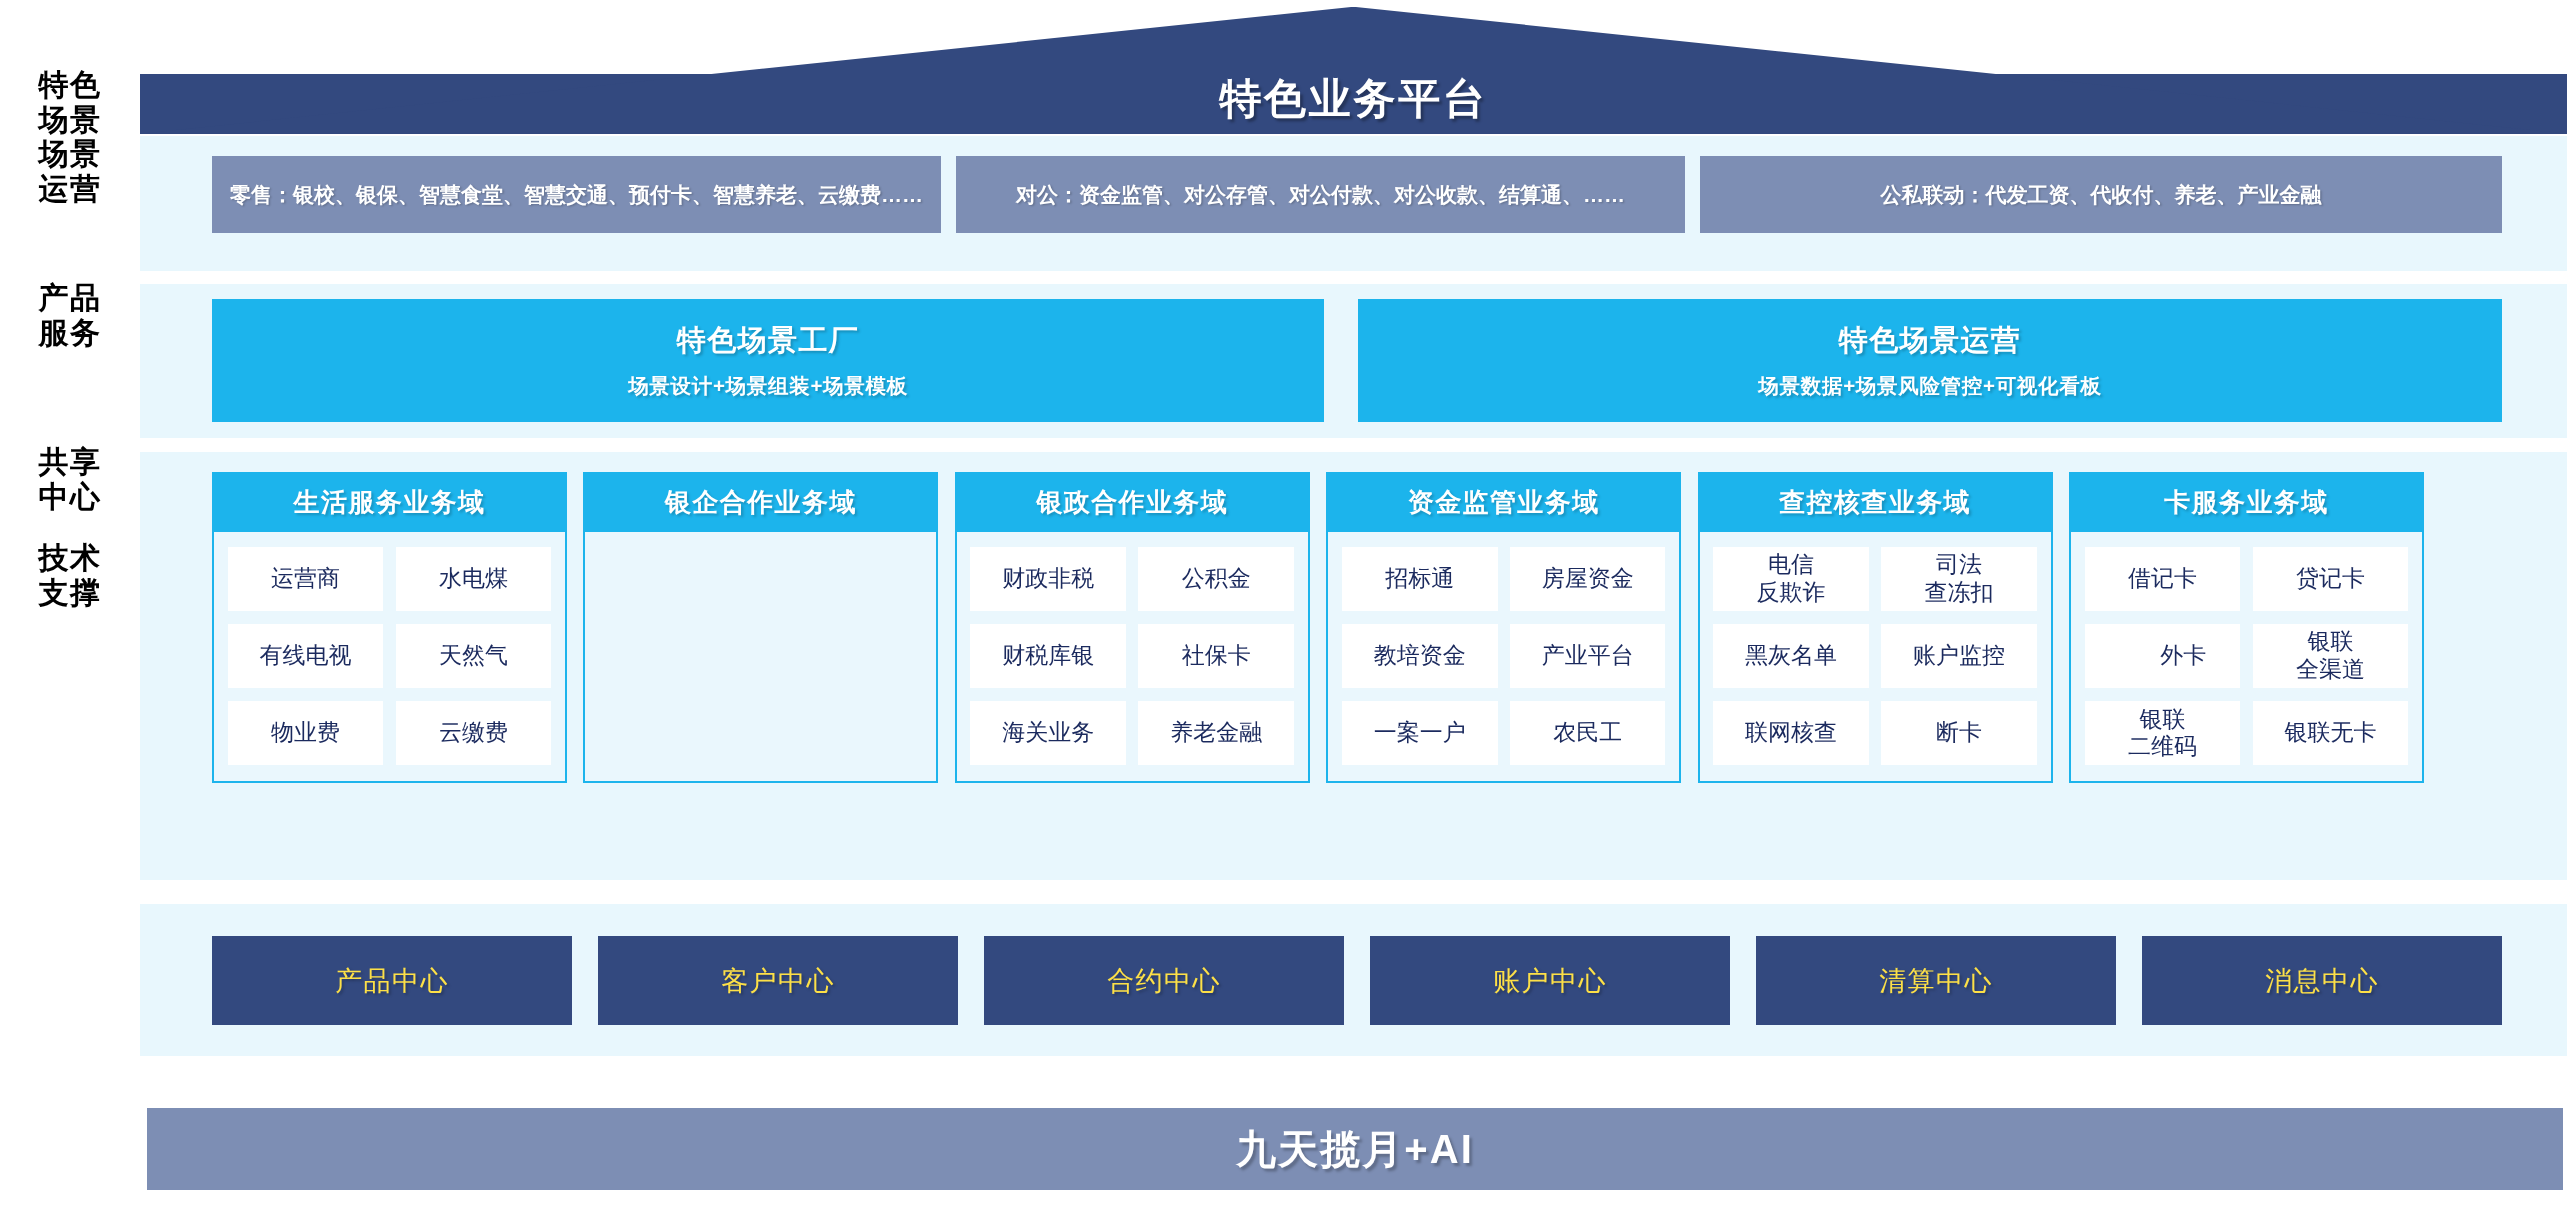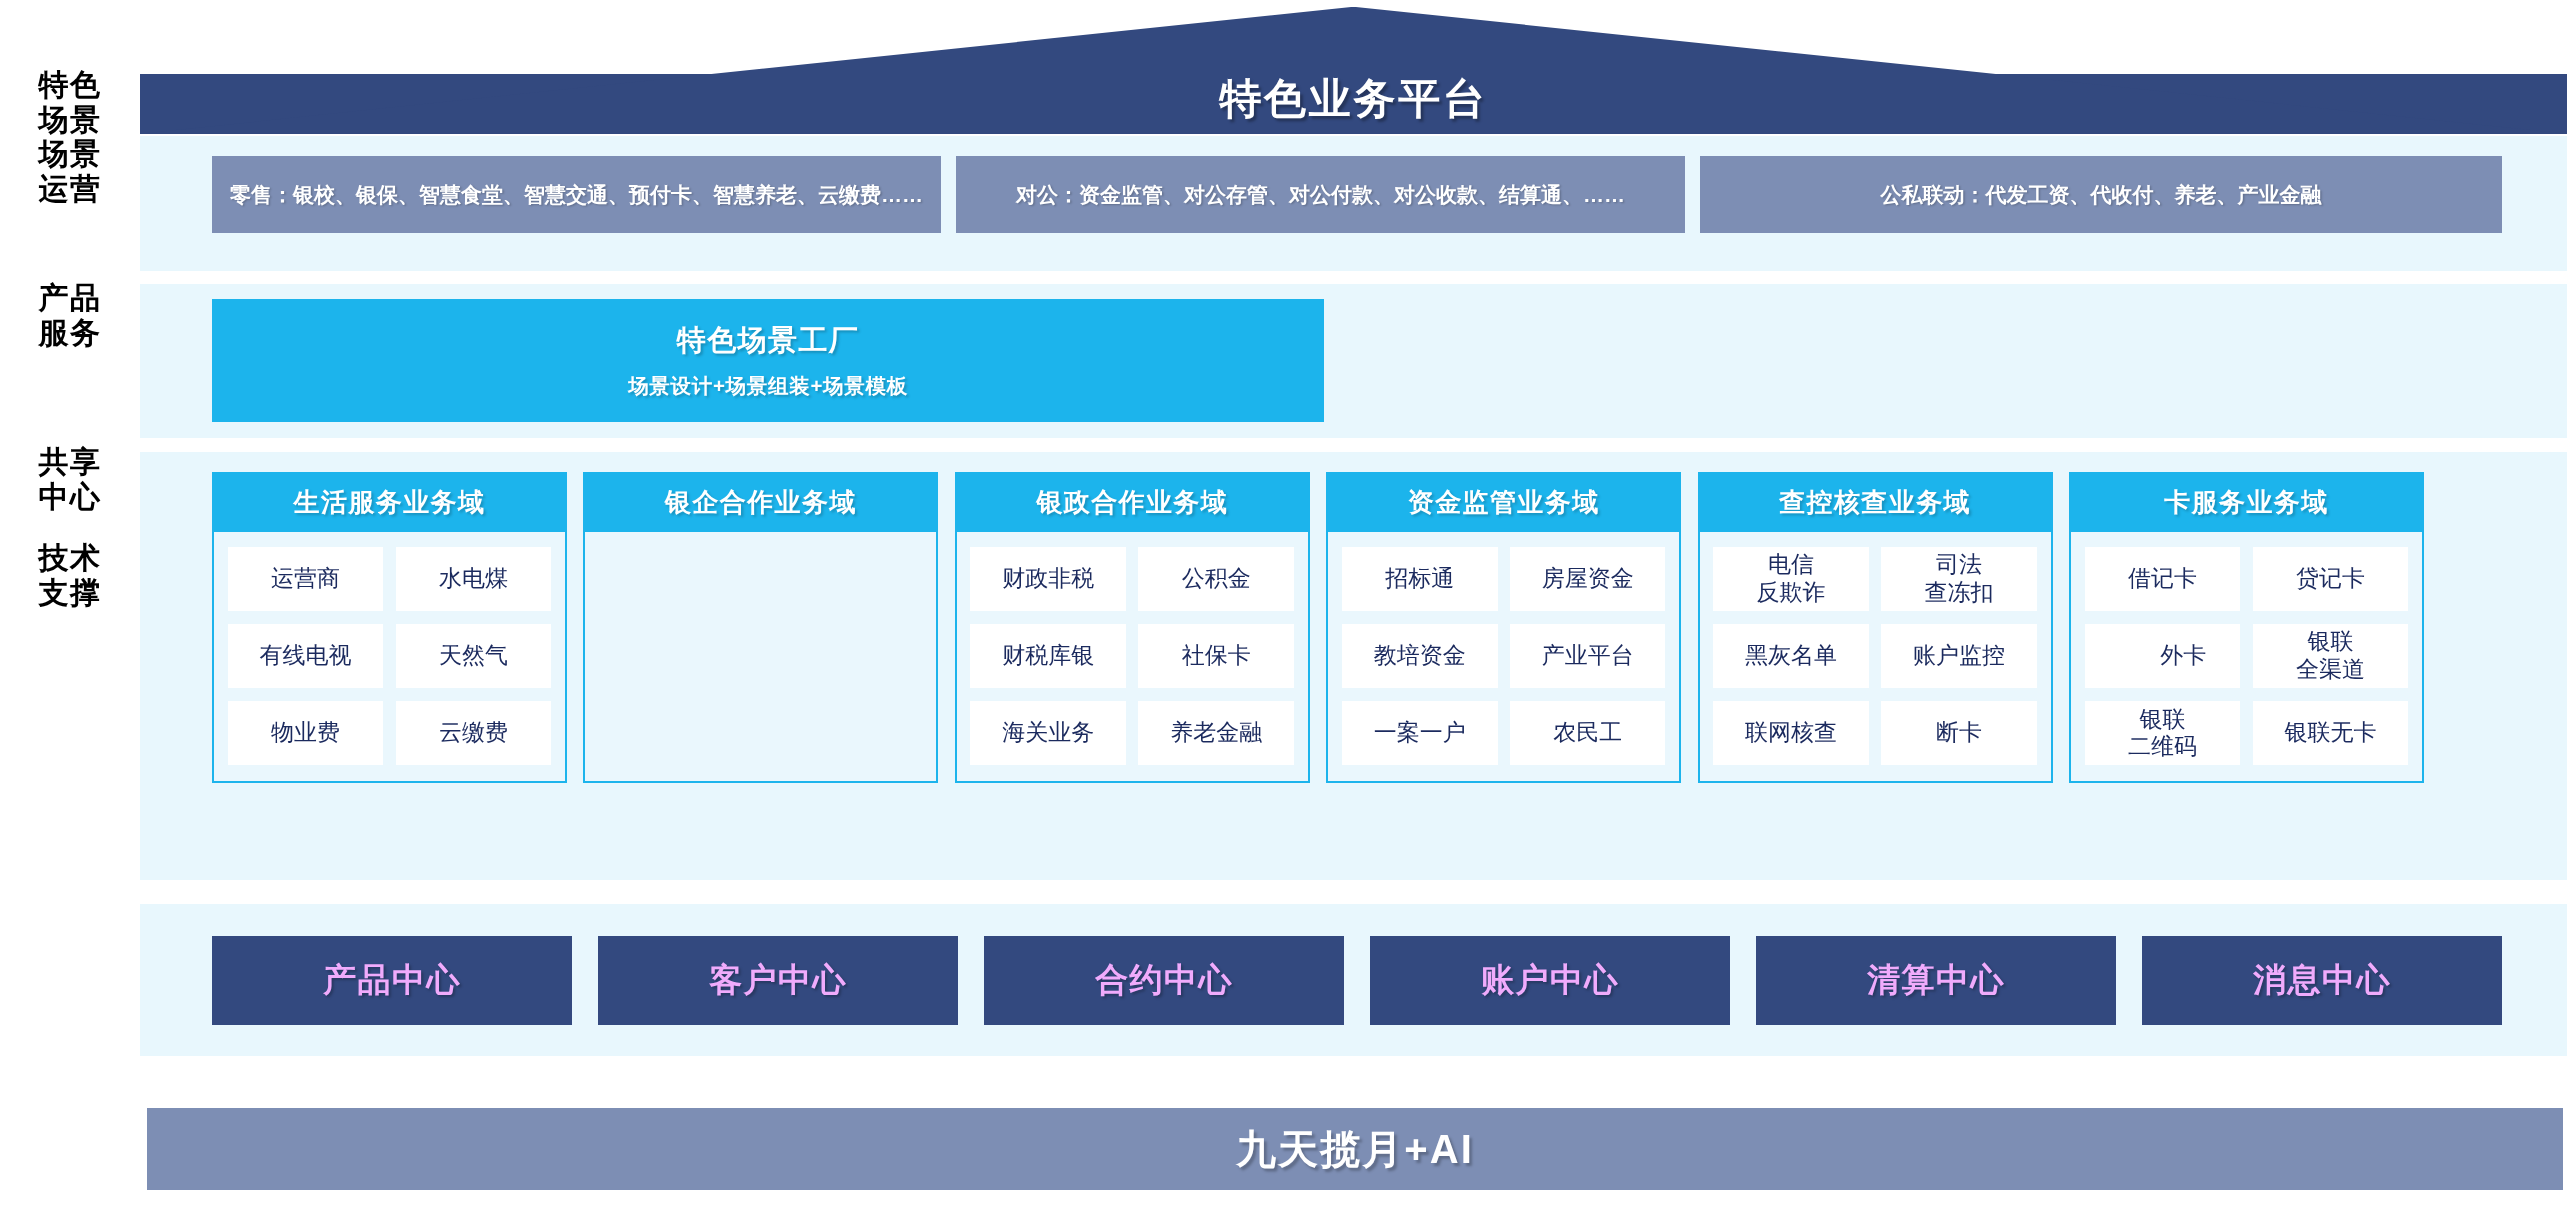--- a/index.html
+++ b/index.html
@@ -173,23 +173,23 @@
   }
 
   
   .centers-row {
     position: absolute;
     display: flex;
     gap: 26px;
   }
   .center-box {
     background: #33497f;
-    color: #f0abfc;
-    font-size: 33px;
-    font-weight: bold;
+    color: #fde047;
+    font-size: 27px;
+    font-weight: normal;
     letter-spacing: 1.4px;
     display: flex;
     align-items: center;
     justify-content: center;
     text-shadow: 2.1px 2.1px 2.7px rgba(0,0,0,0.25);
   }
 
   
   .tech-bar {
     position: absolute;
@@ -232,20 +232,24 @@
     <div class="scene-box" style="flex: 0 0 729px; white-space: pre-line;">对公：资金监管、对公存管、对公付款、对公收款、结算通、……</div>
     <div class="scene-box" style="flex: 1 1 auto; white-space: pre-line;">公私联动：代发工资、代收付、养老、产业金融</div>
   </div>
 
   <div class="band" style="left:140px; top:284px; width:2427px; height:154px;"></div>
   <div class="ops-row" style="left:212px; top:299px; width:2290px; height:123px;border-radius:13px;">
     <div class="ops-box" style="flex:0 0 1112px;">
       <div class="ops-title">特色场景工厂</div>
       <div class="ops-sub">场景设计+场景组装+场景模板</div>
     </div>
+    <div class="ops-box" style="flex:1 1 auto;">
+      <div class="ops-title">特色场景运营</div>
+      <div class="ops-sub">场景数据+场景风险管控+可视化看板</div>
+    </div>
   </div>
 
   <div class="band" style="left:140px; top:452px; width:2427px; height:428px;"></div>
   <div class="domains-row" style="left:212px; top:472px;">
 
     <div class="domain-card">
       <div class="domain-head">生活服务业务域</div>
       <div class="domain-grid">
         <div class="domain-item" style="white-space: pre-line;">运营商</div>
         <div class="domain-item" style="white-space: pre-line;">水电煤</div>

